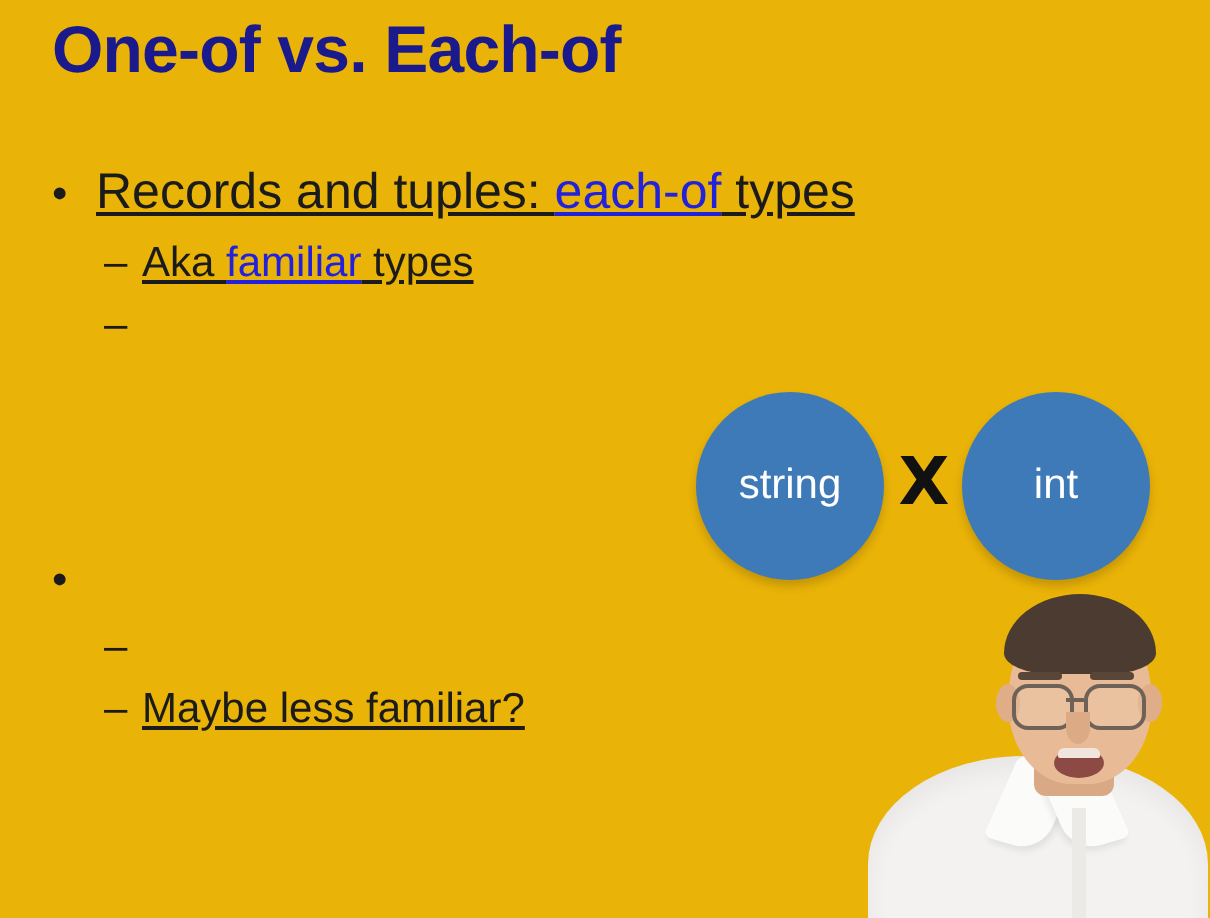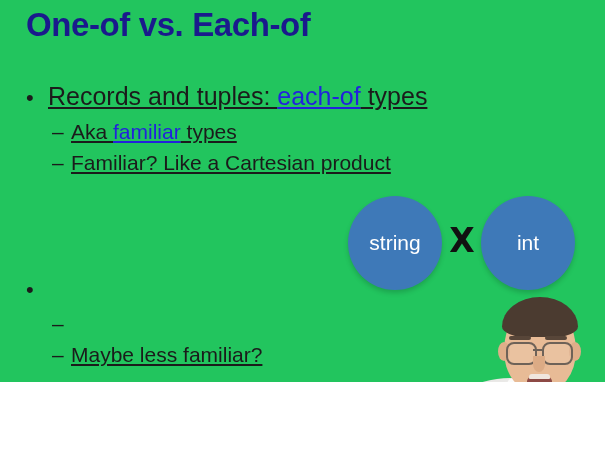--- a/index.html
+++ b/index.html
@@ -3,22 +3,22 @@
 <meta charset="utf-8">
 <style>
   html, body {
     margin: 0;
     padding: 0;
     background: #ffffff;
   }
   #slide {
     position: relative;
     width: 605px;
-    height: 382px;
-    background: #22c55e;
+    height: 459px;
+    background: #eab308;
     overflow: hidden;
     font-family: "Liberation Sans", sans-serif;
   }
 
   
   #slide-title {
     position: absolute;
     left: 26px;
     top: 6px;
     font-size: 33px;
@@ -258,21 +258,20 @@
       <div class="bullet-row">
         <span class="bullet-marker">•</span>
         <span><span class="txt">Records and tuples: </span><span class="txt accent">each-of</span><span class="txt"> types</span></span>
       </div>
       <div class="sub-row">
         <span class="sub-marker">–</span>
         <span><span class="txt">Aka </span><span class="txt accent">familiar</span><span class="txt"> types</span></span>
       </div>
       <div class="sub-row">
         <span class="sub-marker">–</span>
-        <span><span class="txt">Familiar? Like a Cartesian product</span></span>
       </div>
     </div>
   <div class="bullet-group" id="group-one">
       <div class="bullet-row">
         <span class="bullet-marker">•</span>
       </div>
       <div class="sub-row">
         <span class="sub-marker">–</span>
       </div>
       <div class="sub-row">

